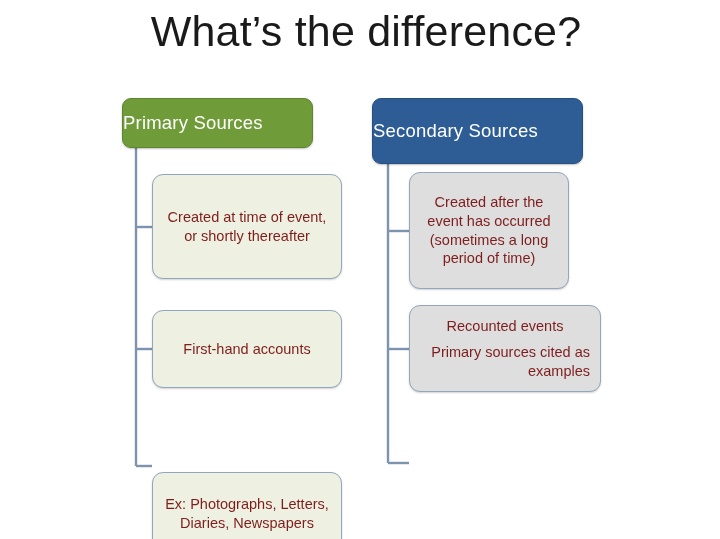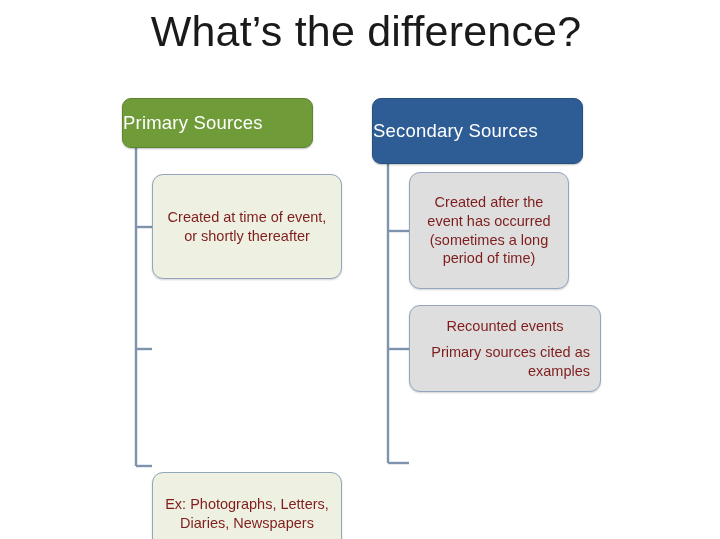--- a/index.html
+++ b/index.html
@@ -142,20 +142,23 @@
   </div>
 
   <div class="header-pill" id="header-secondary">
     <span>Secondary Sources</span>
   </div>
 
   <div class="node primary" id="node-p1">
     <p>Created at time of event, or shortly thereafter</p>
   </div>
 
+  <div class="node primary" id="node-p2">
+    <p>First-hand accounts</p>
+  </div>
 
   <div class="node primary" id="node-p3">
     <p>Ex: Photographs, Letters, Diaries, Newspapers</p>
   </div>
 
   <div class="node secondary" id="node-s1">
     <p>Created after the event has occurred (sometimes a long period of time)</p>
   </div>
 
   <div class="node secondary" id="node-s2">

